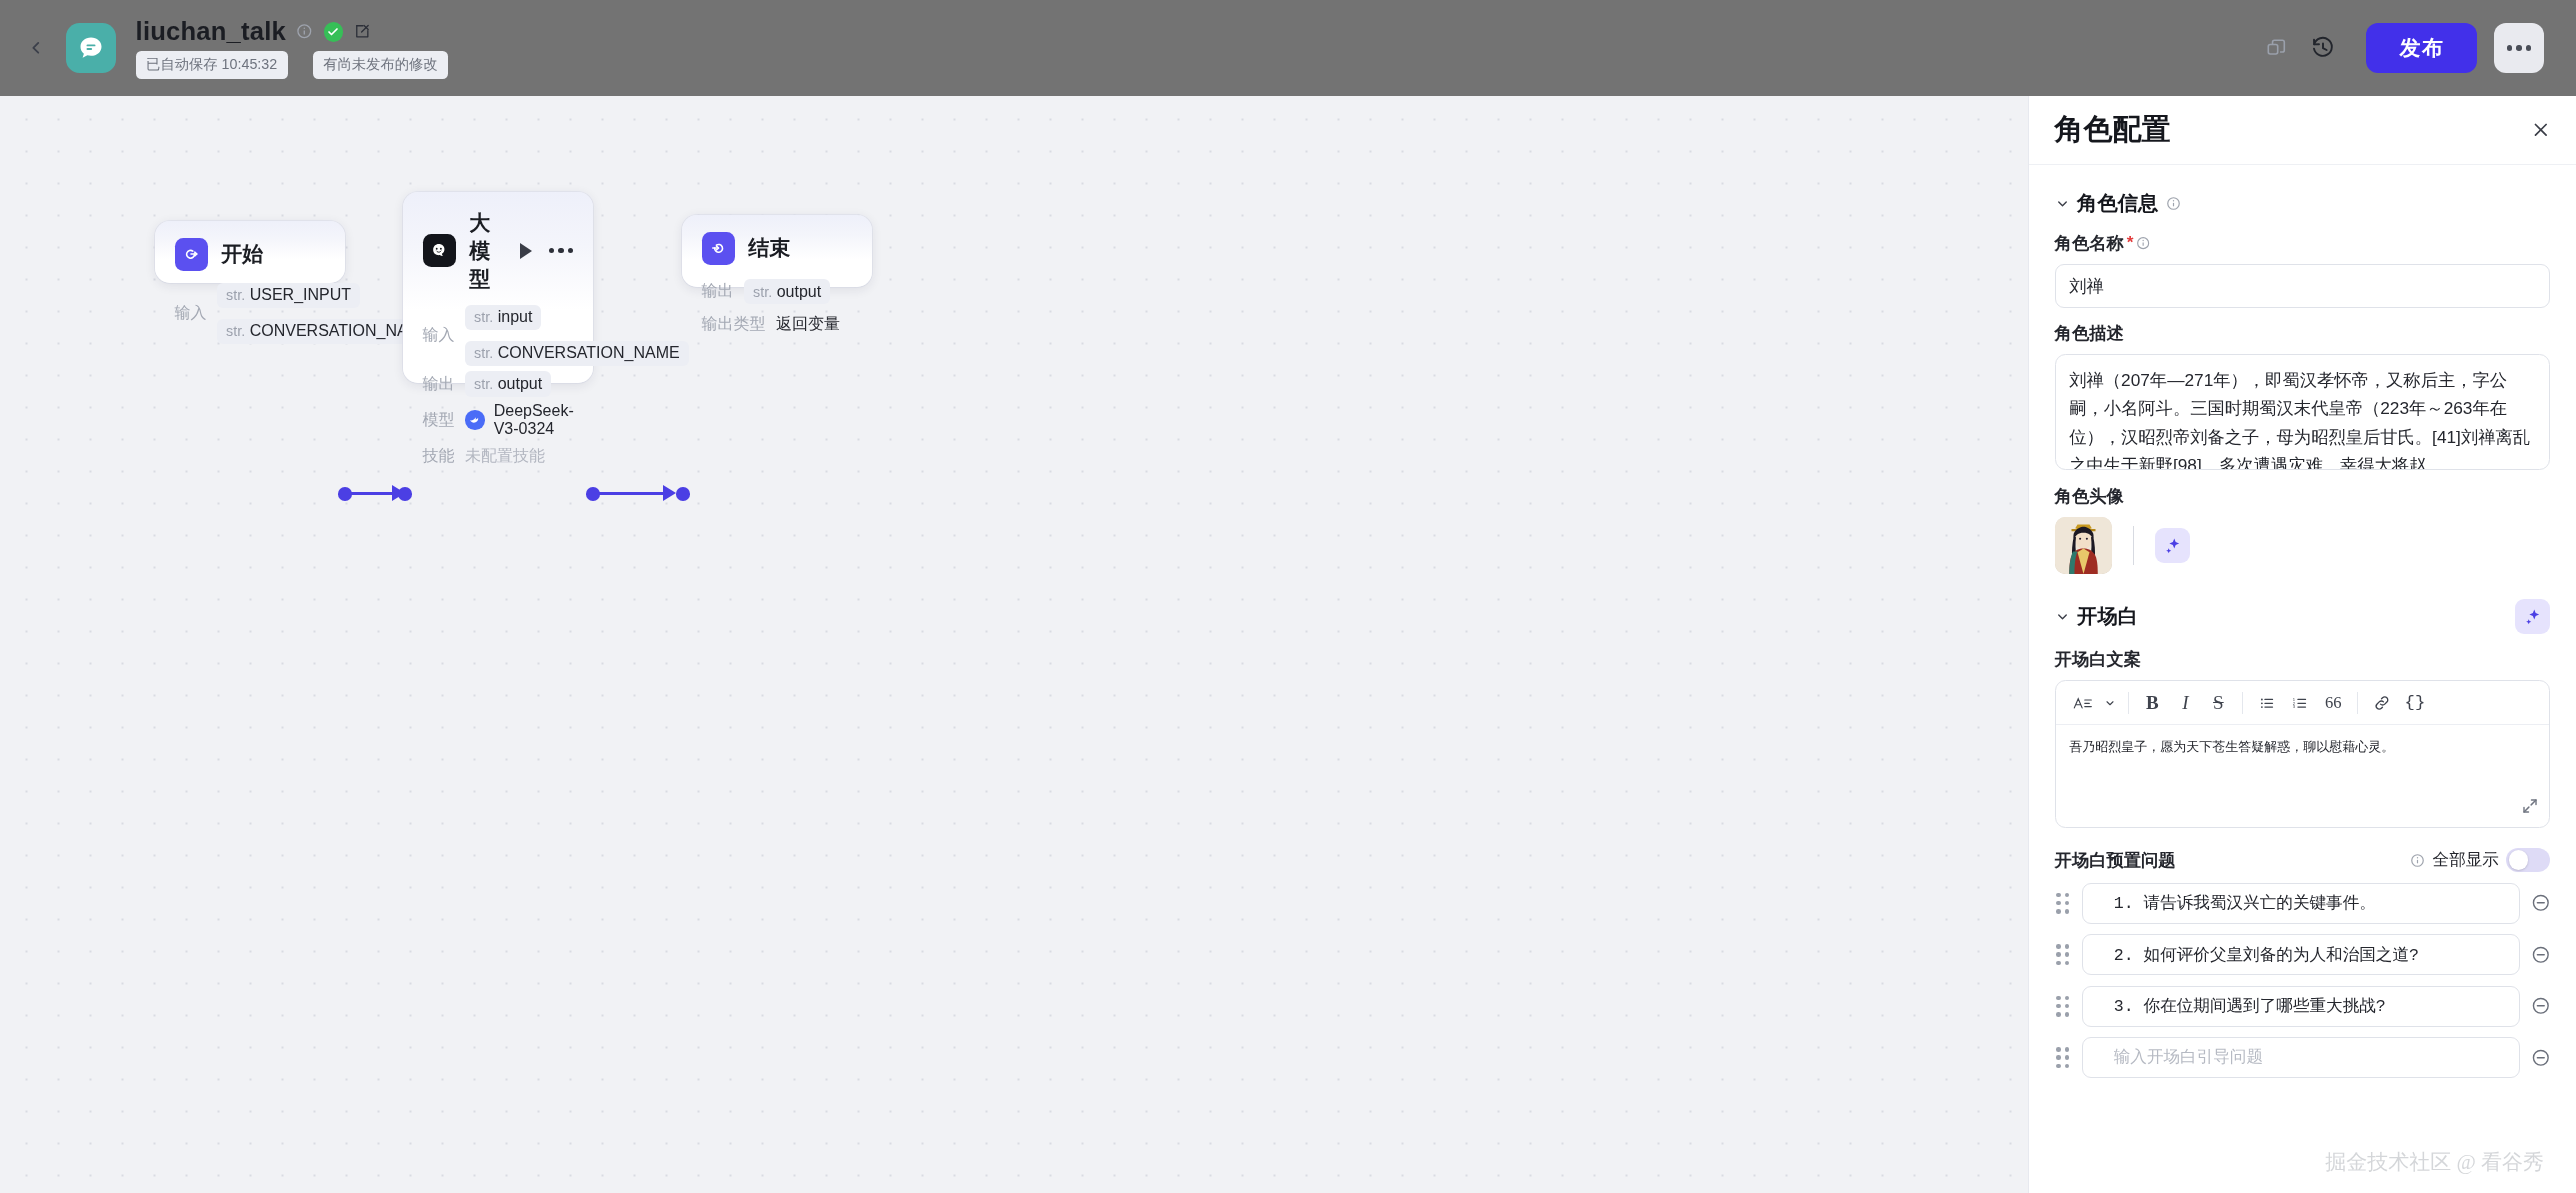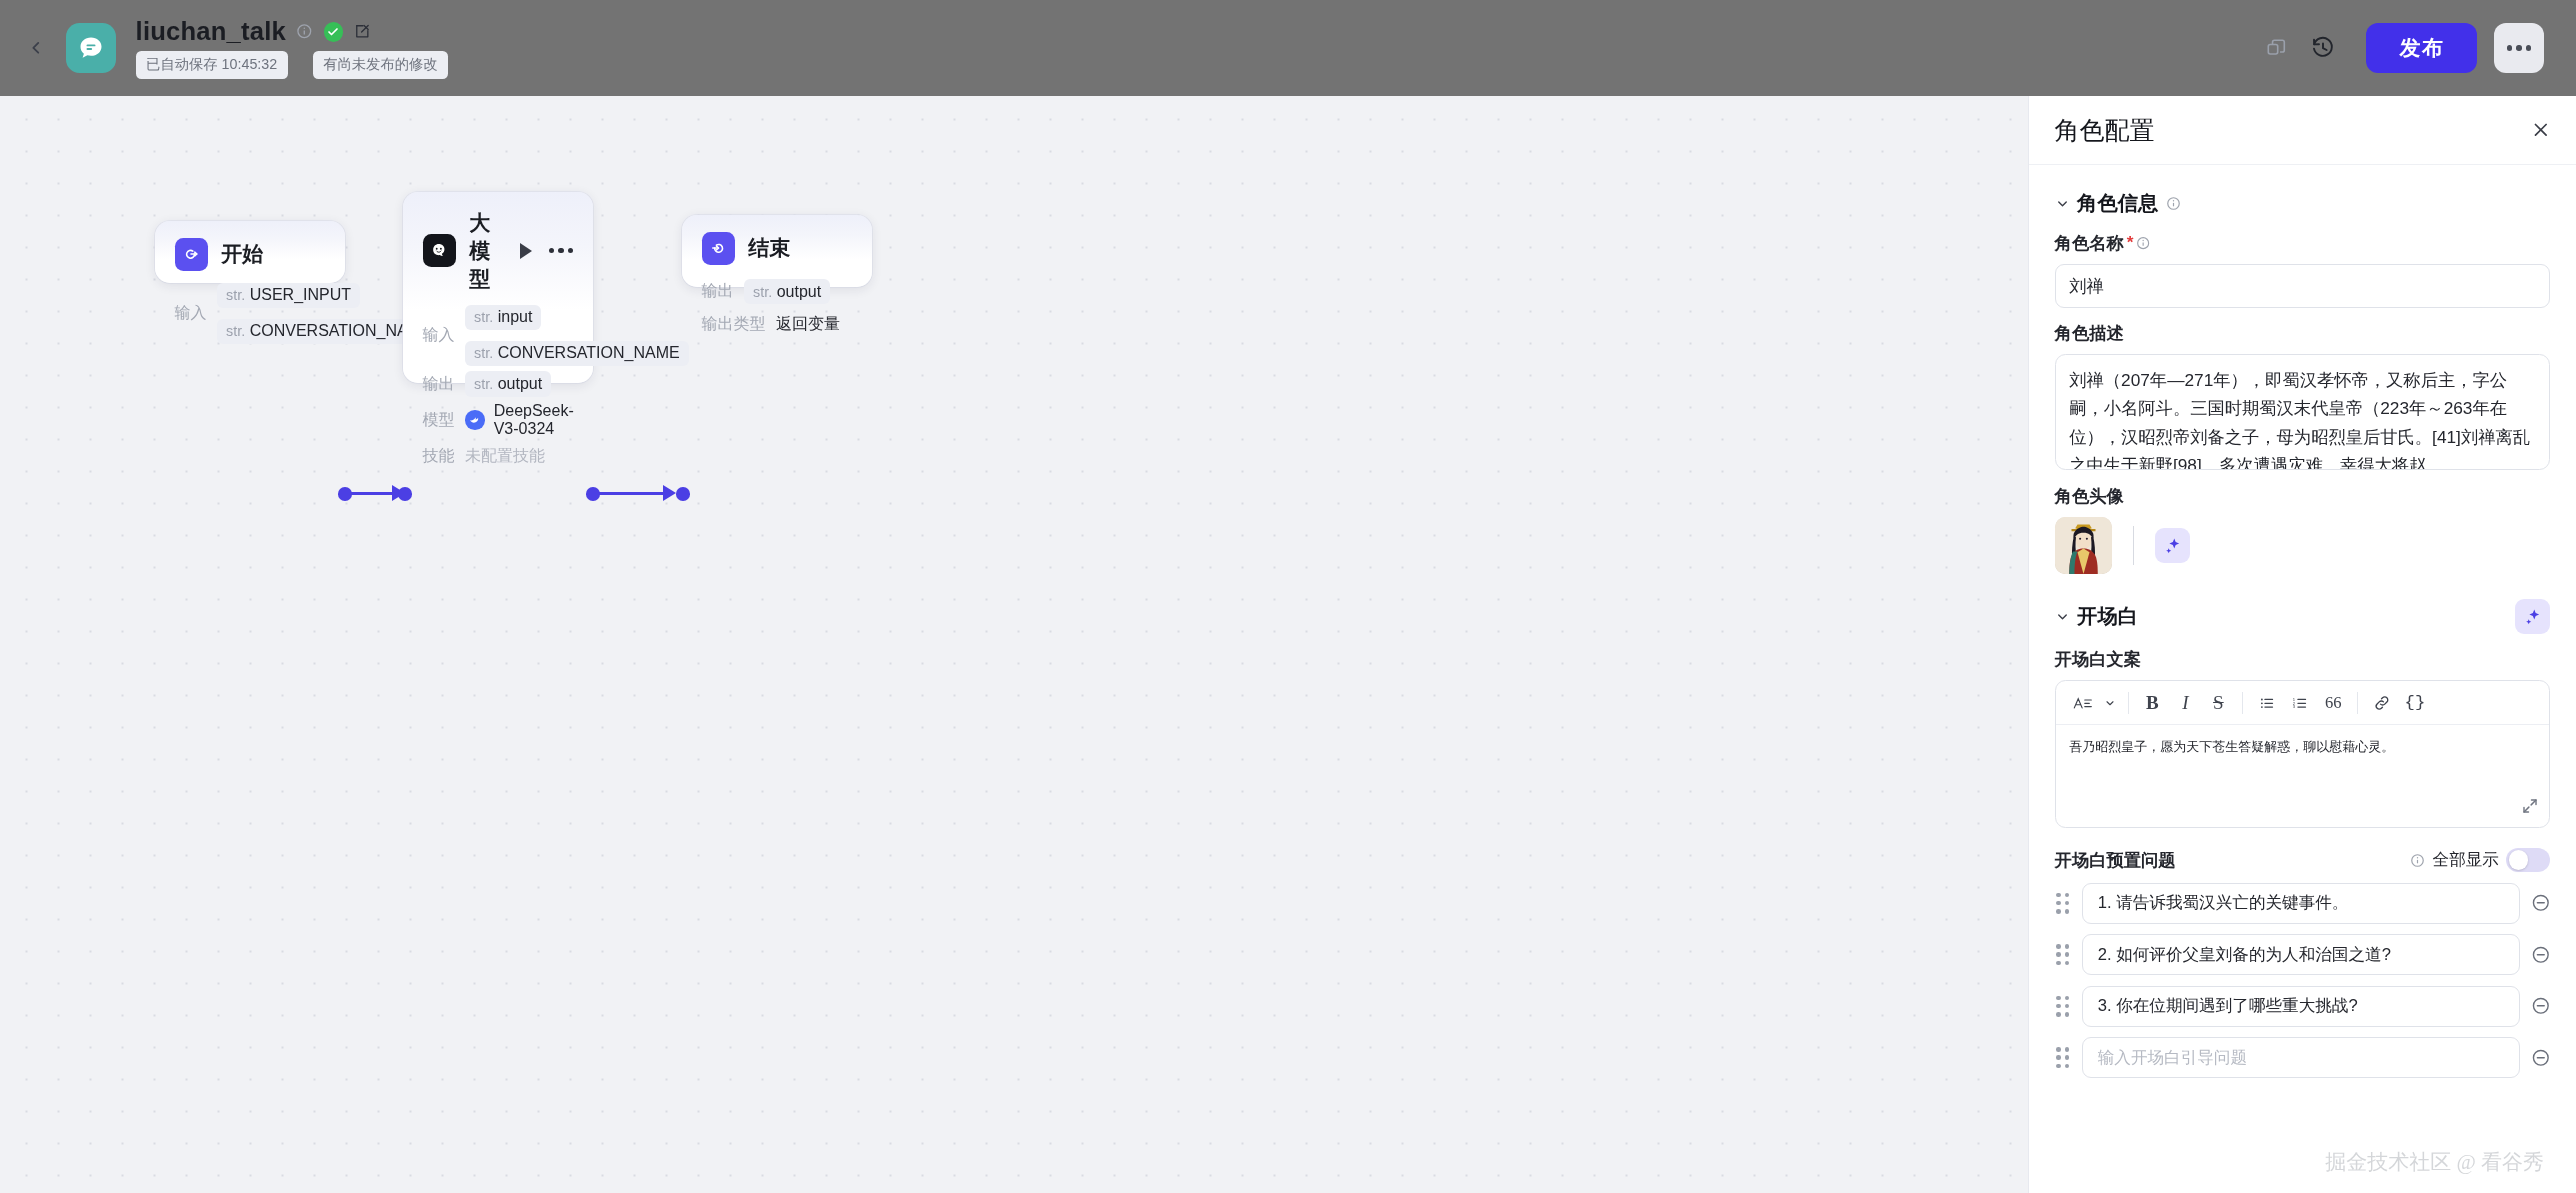--- a/index.html
+++ b/index.html
@@ -123,21 +123,21 @@
   
   .panel {
     position: absolute; right: 0; top: 96px; width: 548px; height: 1097px;
     background: #ffffff; border-left: 0.8px solid #e7e9ef;
     display: flex; flex-direction: column; overflow: hidden;
   }
   .panel-head {
     height: 69px; flex: 0 0 auto; display: flex; align-items: center;
     padding: 0 25.6px; border-bottom: 0.8px solid #eef0f4;
   }
-  .panel-title { font-size: 25px; font-weight: 400; color: #15171d; }
+  .panel-title { font-size: 29px; font-weight: 700; color: #15171d; }
   .panel-close { margin-left: auto; color: #3a3d47; cursor: pointer; display: flex; }
   .panel-body { flex: 1 1 auto; padding: 13.6px 25.6px 0 25.6px; overflow: hidden; }
 
   .sect-head { display: flex; align-items: center; gap: 7.5px; margin: 10.5px 0 13.6px 0; }
   .chev { color: #3a3d47; display: flex; flex: 0 0 auto; }
   .sect-title { font-size: 20.3px; font-weight: 700; color: #15171d; }
   .sect-head .spark-btn { margin-left: auto; }
   .spark-btn {
     width: 35px; height: 35px; border-radius: 9px; background: #e6e3fd;
     display: flex; align-items: center; justify-content: center; cursor: pointer; flex: 0 0 auto;
@@ -200,22 +200,22 @@
 
   .q-row { display: flex; align-items: center; gap: 10.5px; margin-bottom: 10.5px; }
   .drag-handle {
     width: 16.6px; height: 25.6px; display: grid; grid-template-columns: 4.5px 4.5px;
     grid-template-rows: repeat(3, 4.5px); gap: 3.8px 3.8px; cursor: grab; flex: 0 0 auto;
     align-content: center; justify-content: center;
   }
   .drag-handle i { width: 4.5px; height: 4.5px; border-radius: 50%; background: #9aa0ab; display: block; }
   .q-input {
     flex: 1 1 auto; height: 41px; border: 0.8px solid #dfe2e9; border-radius: 9px;
-    padding: 0 15px; font-size: 16.6px; color: #24262d; background: #fff;
-    font-family: Liberation Sans, sans-serif; outline: none;
+    padding: 0 31px; font-size: 16.6px; color: #24262d; background: #fff;
+    font-family: Liberation Mono, monospace; outline: none;
   }
   .q-input::placeholder { color: #b6bac3; }
   .q-remove { color: #6a6f7a; cursor: pointer; display: flex; flex: 0 0 auto; }
 
   .watermark {
     position: absolute; right: 32px; bottom: 16.6px; font-size: 21px;
     color: rgba(120,126,138,.32); font-family: "Liberation Serif", serif;
     white-space: nowrap; pointer-events: none; z-index: 40;
   }
 </style>

